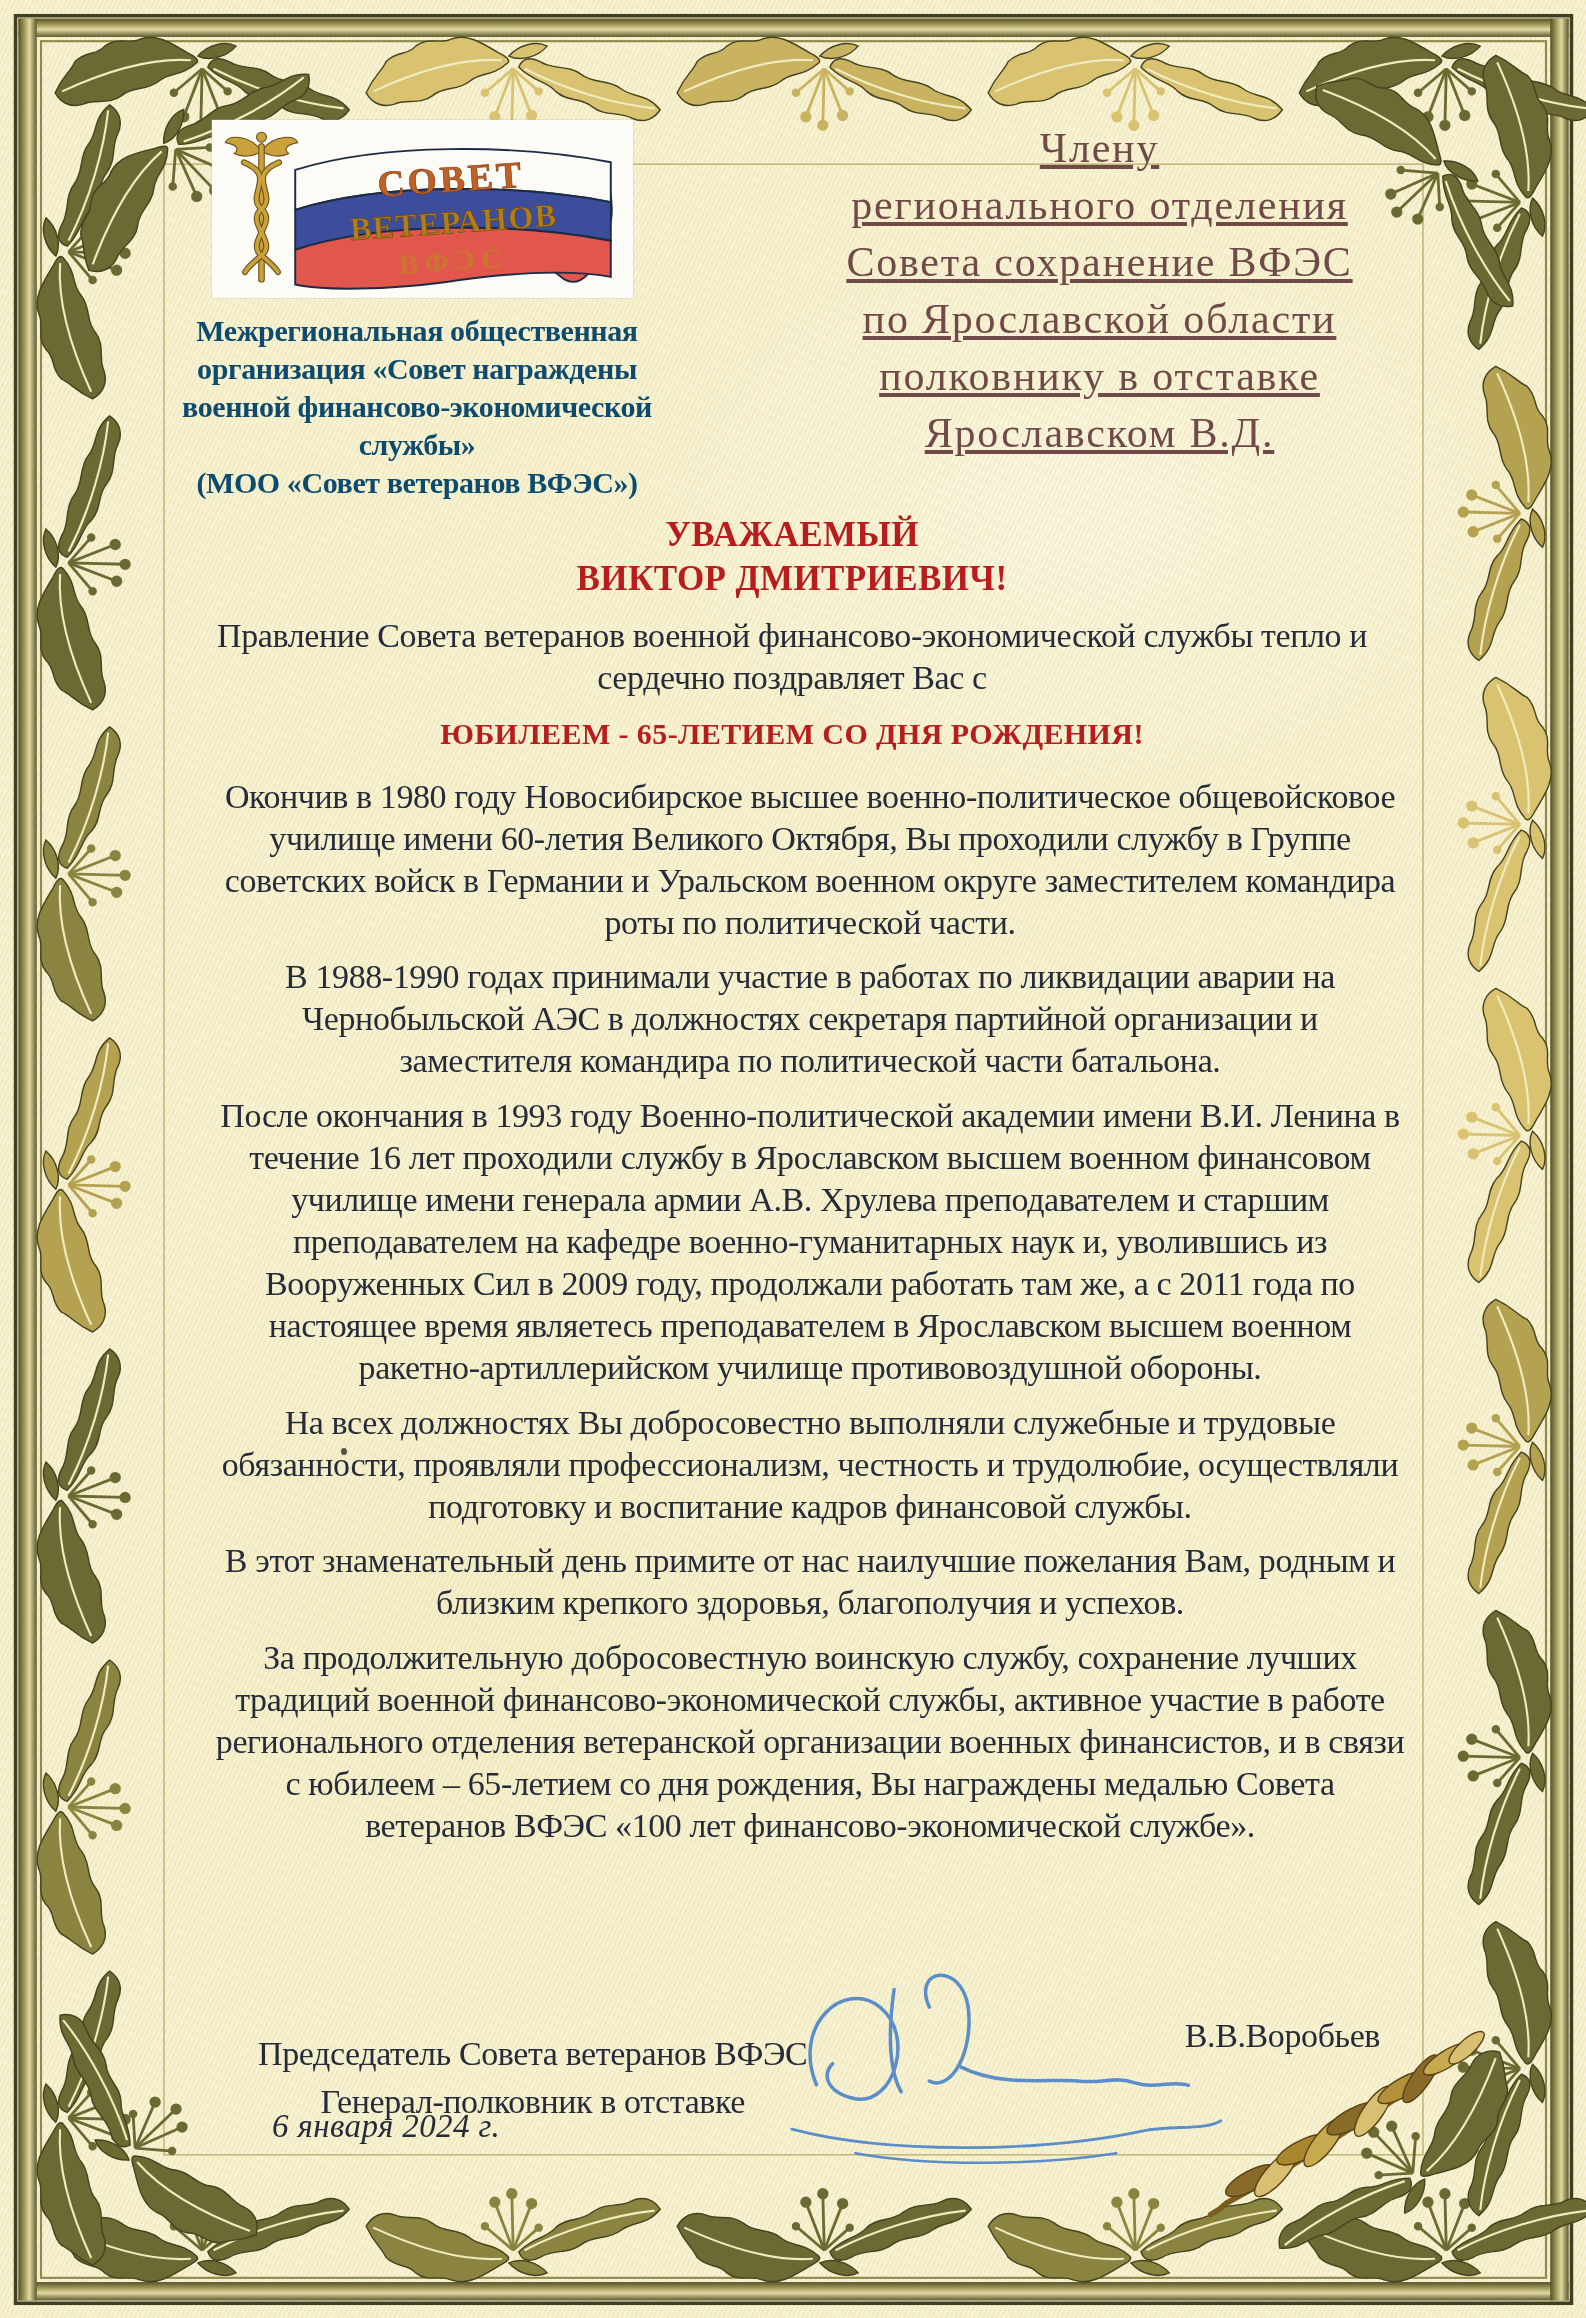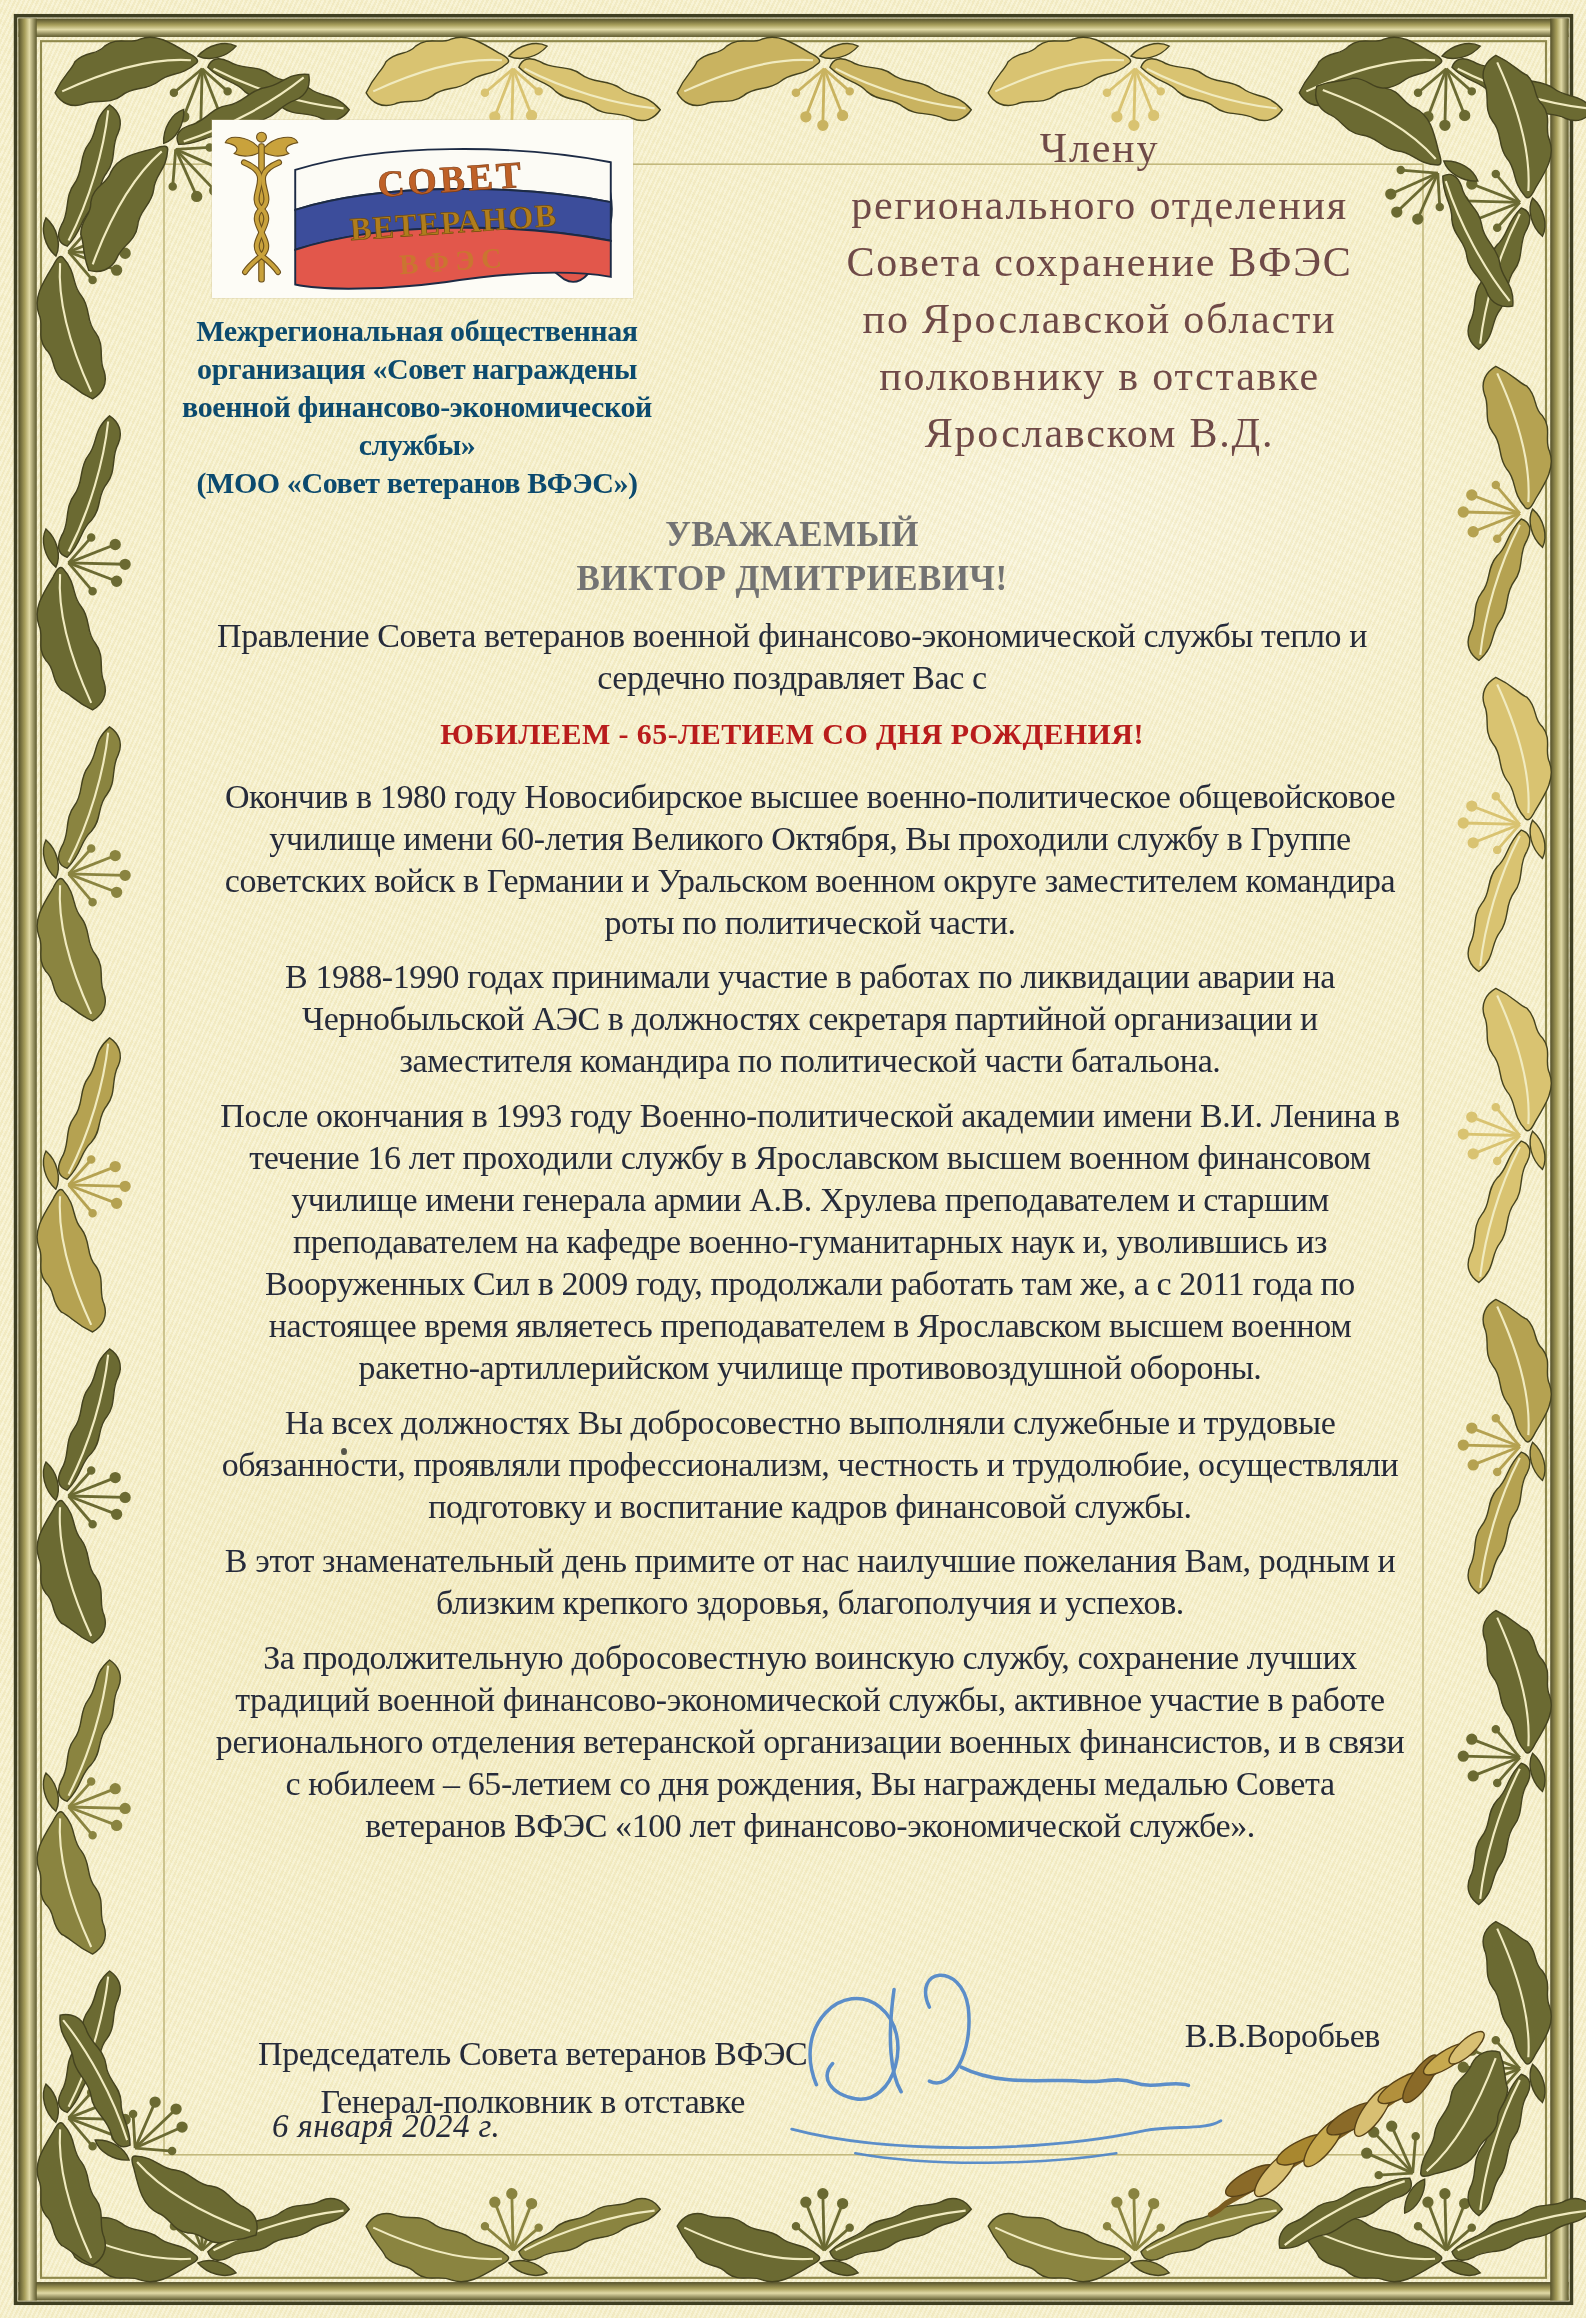--- a/index.html
+++ b/index.html
@@ -23,25 +23,25 @@
 
   
   .logo-panel{position:absolute;left:212px;top:120px;width:421px;height:178px;background:#fdfcf6;
     box-shadow:0 0 0 0.7px rgba(200,190,150,.4);}
   .caduceus{position:absolute;left:7px;top:4.2px;height:170px;width:85px;}
   .flagsvg{position:absolute;left:65px;top:10px;width:352px;height:161px;}
 
   .org-name{position:absolute;left:145px;top:312px;width:544px;text-align:center;
     font-weight:bold;font-size:30px;line-height:38px;color:#0c4a6e;letter-spacing:-0.4px;}
   .addressee{position:absolute;left:725px;top:120px;width:749px;text-align:center;
-    font-size:42px;line-height:57px;color:#6f4a48;letter-spacing:1.8px;}
+    font-size:42px;line-height:57px;color:#6f4a48;letter-spacing:1.8px;text-decoration:underline;}
 
   
   .flow{position:absolute;left:177px;right:180px;top:513px;text-align:center;}
-  .salutation{font-weight:bold;font-size:35px;line-height:44px;color:#737373;margin-bottom:14px;letter-spacing:0.4px;}
+  .salutation{font-weight:bold;font-size:35px;line-height:44px;color:#b91c1c;margin-bottom:14px;letter-spacing:0.4px;}
   .intro{font-size:34px;line-height:42px;margin:0 0 12.7px 0;letter-spacing:-0.4px;}
   .jubilee{font-weight:bold;font-size:30px;line-height:44px;color:#b91c1c;margin:0 0 20px 0;letter-spacing:0.4px;}
   .para{font-size:34px;line-height:42px;margin:0 0 12.7px 0;letter-spacing:-0.4px;padding-left:36px;}
 
   
   .sign-role{position:absolute;left:258px;top:1988px;font-size:34px;line-height:48px;text-align:center;letter-spacing:-0.4px;margin-top:42px;}
   .sign-name{position:absolute;left:1060px;top:2017px;width:320px;text-align:right;font-size:34px;letter-spacing:-0.4px;}
   .signature-svg{position:absolute;left:749px;top:1940px;width:516px;height:240px;}
   .laurel-svg{position:absolute;left:1198px;top:2011px;width:304px;height:212px;}
   .doc-date{position:absolute;left:272px;top:2108px;font-size:33px;font-style:italic;letter-spacing:0.4px;}

